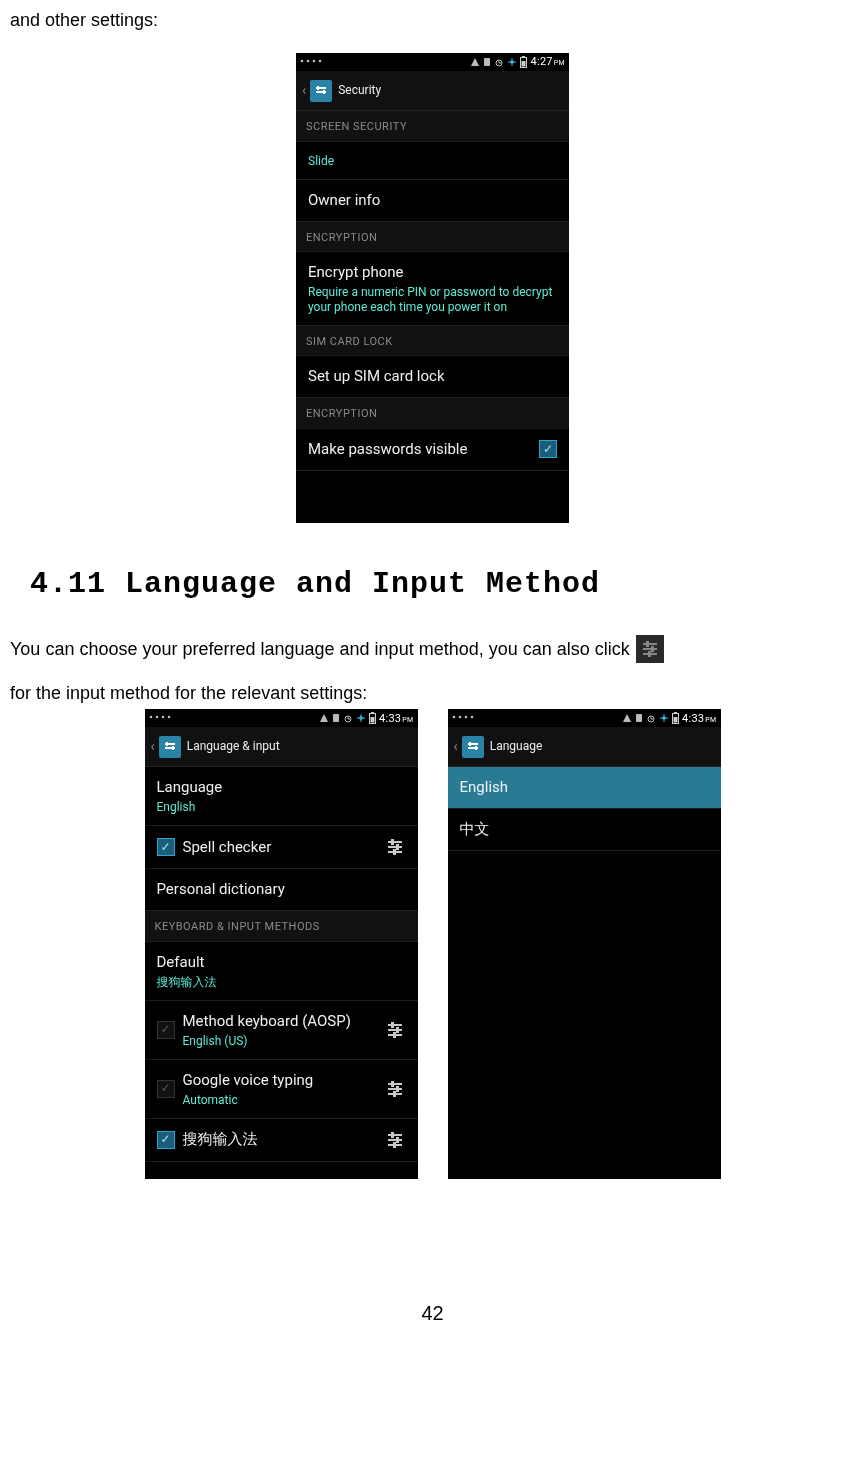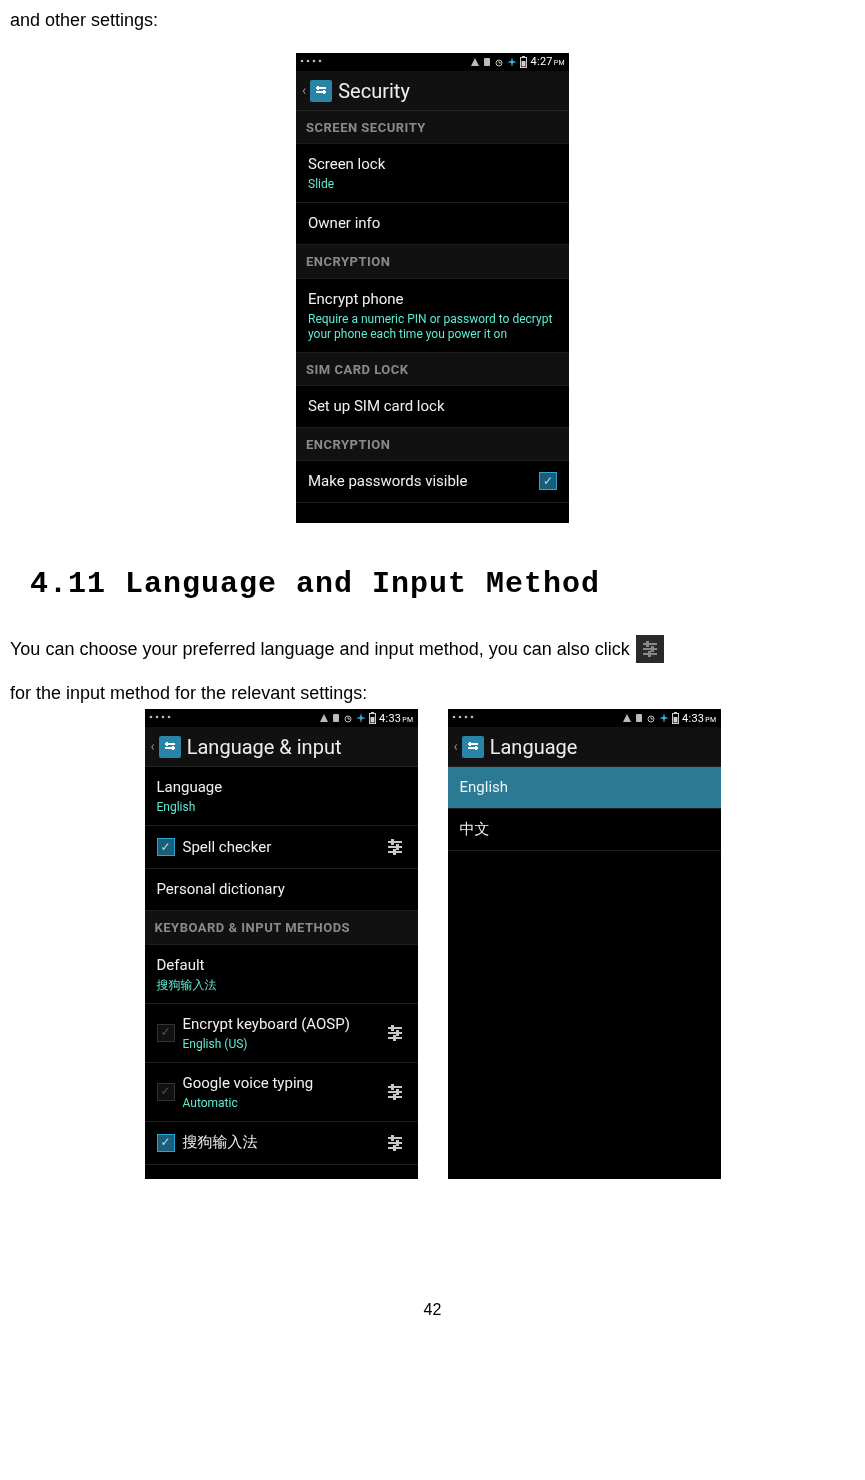--- a/index.html
+++ b/index.html
@@ -25,21 +25,21 @@
     display: flex;
     align-items: center;
     gap: 6px;
     margin: 20px 0 10px 0;
   }
   .inline-icon {
     width: 28px; height: 28px;
     background: #2a2a2a;
     display: flex; align-items: center; justify-content: center;
   }
-  .page-num { text-align: center; font-size: 16px; margin-top: 120px; margin-bottom: 20px; }
+  .page-num { text-align: center; font-size: 20px; margin-top: 120px; margin-bottom: 20px; }
 
   
   .phone {
     width: 273px;
     height: 470px;
     background: #000;
     color: #fff;
     font-family: "Roboto","Helvetica Neue",Arial,sans-serif;
     font-size: 13px;
     position: relative;
@@ -76,27 +76,27 @@
     gap: 6px;
     border-bottom: 1px solid #222;
   }
   .ab-back { color: #888; font-size: 14px; margin-right: -2px; }
   .ab-icon {
     width: 22px; height: 22px;
     background: #2a84a8;
     display: flex; align-items: center; justify-content: center;
     border-radius: 2px;
   }
-  .ab-title { font-size: 20px; color: #eee; }
+  .ab-title { font-size: 12px; color: #eee; }
 
   .cat {
     background: #111;
     color: #8a8a8a;
-    font-size: 13px;
-    font-weight: bold;
+    font-size: 11px;
+    font-weight: normal;
     letter-spacing: 0.5px;
     padding: 8px 10px 6px 10px;
     border-bottom: 1px solid #1c1c1c;
   }
   .row {
     background: #000;
     padding: 10px 12px;
     border-bottom: 1px solid #1e1e1e;
     display: flex;
     align-items: center;
@@ -201,21 +201,20 @@
             <rect x="3" y="2" width="2" height="4" fill="#fff"></rect>
             <rect x="9" y="6" width="2" height="4" fill="#fff"></rect>
           </svg>
       </span>
       <span class="ab-title">Security</span>
     </div>
 
     <div class="cat">SCREEN SECURITY</div>
     <div class="row">
       <div class="maincol">
-        <div class="title">Screen lock</div>
         <div class="sub">Slide</div>
       </div>
     </div>
     <div class="row">
       <div class="maincol">
           <div class="title">Owner info</div>
         </div>
     </div>
 
     <div class="cat">ENCRYPTION</div>
@@ -340,21 +339,21 @@
       <div class="cat">KEYBOARD &amp; INPUT METHODS</div>
       <div class="row">
         <div class="maincol">
           <div class="title">Default</div>
           <div class="sub">搜狗输入法</div>
         </div>
       </div>
       <div class="row">
         <div class="checkbox dim">✓</div>
         <div class="maincol">
-          <div class="title">Encrypt keyboard (AOSP)</div>
+          <div class="title">Method keyboard (AOSP)</div>
           <div class="sub">English (US)</div>
         </div>
         <span class="slider-icon">
             <span class="bar b1"></span>
             <span class="bar b2"></span>
             <span class="bar b3"></span>
           </span>
       </div>
       <div class="row">
         <div class="checkbox dim">✓</div>

